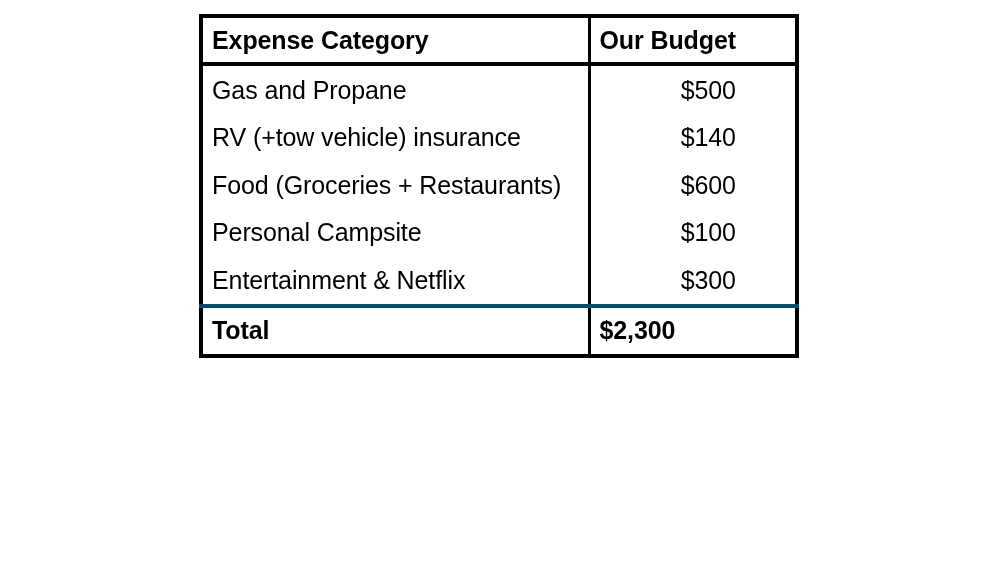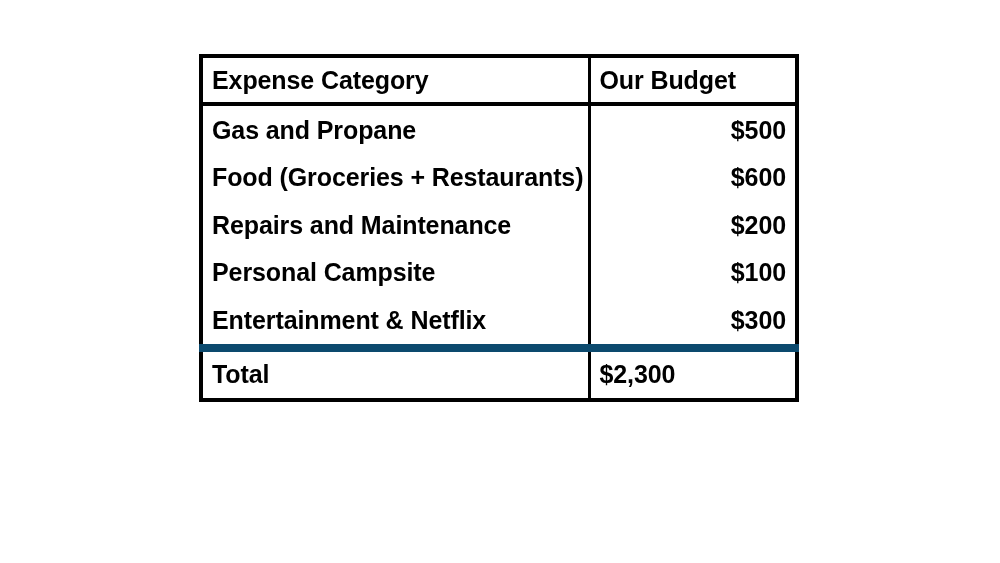--- a/index.html
+++ b/index.html
@@ -28,21 +28,20 @@
     left: 199px;
     top: 14px;
     width: 596px;
     border-collapse: collapse;
     table-layout: fixed;
     background: #ffffff;
     border-left: 4px solid #000000;
     border-right: 4px solid #000000;
     border-top: 4px solid #000000;
     border-bottom: 4px solid #000000;
-    margin-top: 40px;
   }
 
   .budget-table col.col-category { width: 388px; }
   .budget-table col.col-amount   { width: 208px; }
 
   .budget-table th,
   .budget-table td {
     padding: 0 9px;
     vertical-align: middle;
     font-size: 25px;
@@ -59,34 +58,34 @@
     height: 44px;
     font-weight: bold;
     border-bottom: 4px solid #000000;
   }
   .header-row .cell-category { text-align: left; }
   .header-row .cell-amount   { text-align: left; }
 
   
   .data-row td {
     height: 47.5px;
-    font-weight: bold;
+    font-weight: normal;
     border: none;
   }
   .data-row .cell-category {
     text-align: left;
     border-right: 3px solid #000000;
   }
-  .data-row .cell-amount { text-align: right; padding-left: 40px; }
+  .data-row .cell-amount { text-align: center; padding-left: 40px; }
 
   
   .total-row td {
     height: 46px;
     font-weight: bold;
-    border-top: 8px solid #0c4a6e;
+    border-top: 4px solid #0c4a6e;
   }
   .total-row .cell-category {
     text-align: left;
     border-right: 3px solid #000000;
   }
   .total-row .cell-amount { }
 </style>
 </head>
 <body>
 
@@ -104,26 +103,26 @@
         <th class="cell-amount">Our Budget</th>
       </tr>
     </thead>
 
     <tbody>
       <tr class="data-row">
         <td class="cell-category">Gas and Propane</td>
         <td class="cell-amount">$500</td>
       </tr>
       <tr class="data-row">
+        <td class="cell-category">RV (+tow vehicle) insurance</td>
+        <td class="cell-amount">$140</td>
+      </tr>
+      <tr class="data-row">
         <td class="cell-category">Food (Groceries + Restaurants)</td>
         <td class="cell-amount">$600</td>
-      </tr>
-      <tr class="data-row">
-        <td class="cell-category">Repairs and Maintenance</td>
-        <td class="cell-amount">$200</td>
       </tr>
       <tr class="data-row">
         <td class="cell-category">Personal Campsite</td>
         <td class="cell-amount">$100</td>
       </tr>
       <tr class="data-row">
         <td class="cell-category">Entertainment &amp; Netflix</td>
         <td class="cell-amount">$300</td>
       </tr>
     </tbody>

